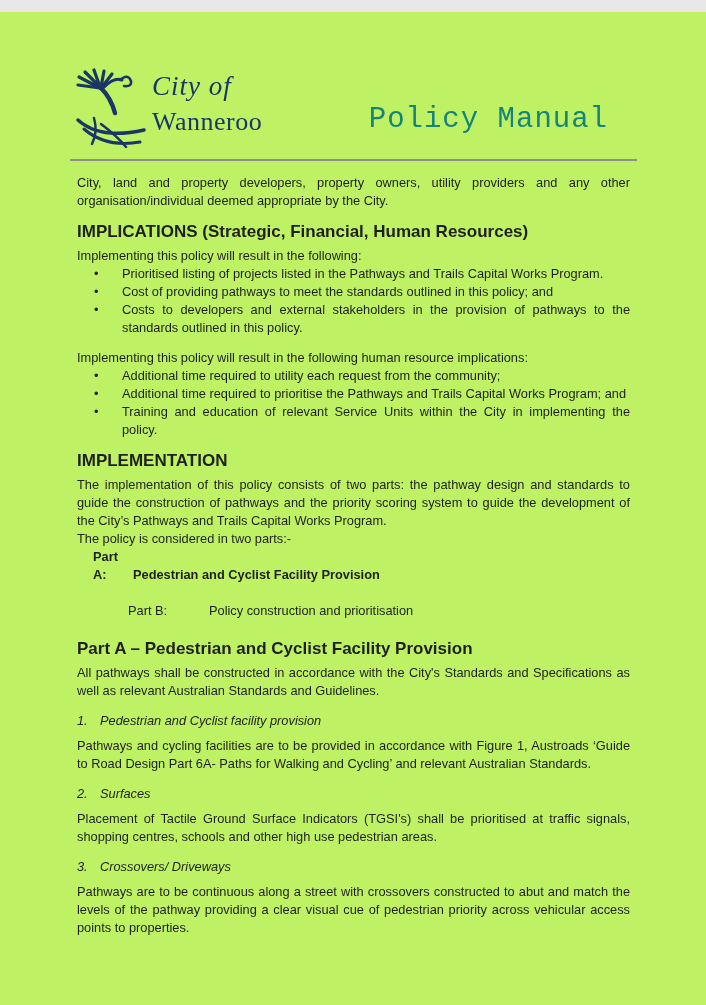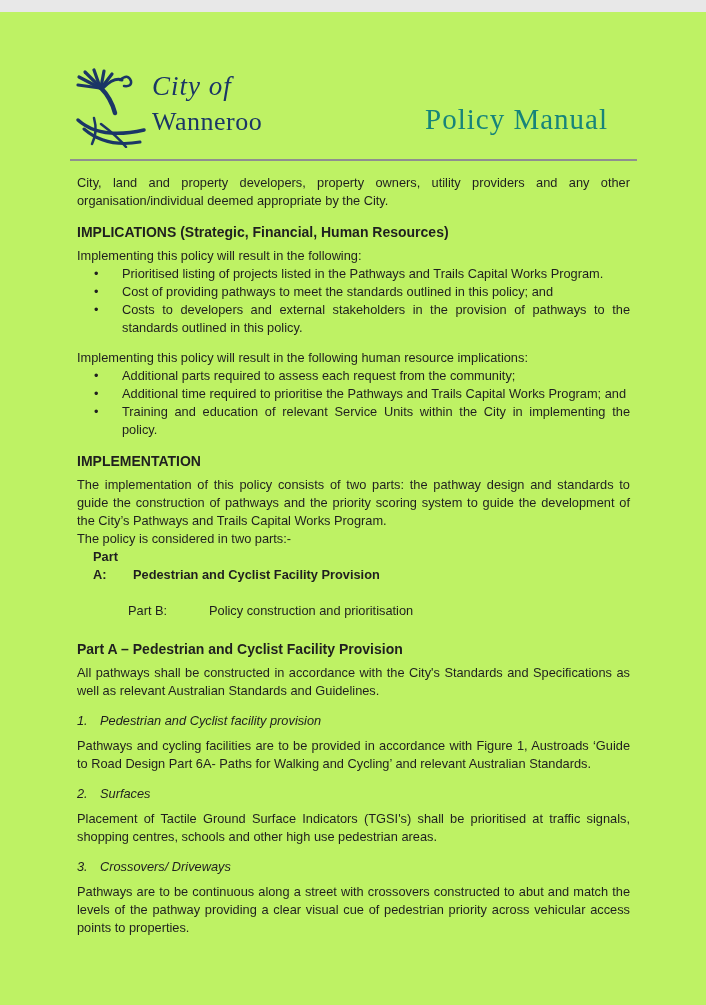--- a/index.html
+++ b/index.html
@@ -28,42 +28,42 @@
     display: flex;
     flex-direction: column;
     font-family: "Liberation Serif", "DejaVu Serif", serif;
     color: #1b3666;
     margin-left: 2px;
     padding-top: 2px;
   }
   .city-of { font-style: italic; font-size: 27px; line-height: 32px; letter-spacing: 1px; }
   .wanneroo { font-size: 26px; line-height: 40px; letter-spacing: 0.5px; }
   .doc-title {
-    font-family: Liberation Serif, serif;
+    font-family: Liberation Mono, monospace;
     font-size: 29px;
     color: #17847a;
     letter-spacing: 1px;
     padding-bottom: 12px;
     margin-right: 26px;
   }
 
   
   .rule { height: 2px; background: #8f8f8f; margin: 11px 69px 0 70px; }
 
   
   .content {
     padding: 13px 76px 0 77px;
     font-size: 12.8px;
     line-height: 18px;
   }
   .para { margin: 0 0 12px; text-align: justify; }
   .para.tight { margin: 0; }
   .lead { margin: 0; text-align: left; }
   .h-bold {
-    font-size: 14px;
+    font-size: 17px;
     font-weight: bold;
     margin: 13px 0 6px;
     line-height: 18px;
   }
   .bullets { list-style: none; margin: 0 0 12px; padding: 0; }
   .bullets li { position: relative; padding-left: 45px; text-align: justify; }
   .bullets li::before { content: "\2022"; position: absolute; left: 17px; }
 
   .part-row { margin: 0; }
   .part-a { padding-left: 16px; font-weight: bold; }
@@ -119,21 +119,21 @@
     <h2 class="h-bold">IMPLICATIONS (Strategic, Financial, Human Resources)</h2>
     <p class="para lead">Implementing this policy will result in the following:</p>
     <ul class="bullets">
       <li>Prioritised listing of projects listed in the Pathways and Trails Capital Works Program.</li>
       <li>Cost of providing pathways to meet the standards outlined in this policy; and</li>
       <li>Costs to developers and external stakeholders in the provision of pathways to the standards outlined in this policy.</li>
     </ul>
 
     <p class="para lead" style="margin-top:12px">Implementing this policy will result in the following human resource implications:</p>
     <ul class="bullets">
-      <li>Additional parts required to assess each request from the community;</li>
+      <li>Additional time required to utility each request from the community;</li>
       <li>Additional time required to prioritise the Pathways and Trails Capital Works Program; and</li>
       <li>Training and education of relevant Service Units within the City in implementing the policy.</li>
     </ul>
 
     <h2 class="h-bold">IMPLEMENTATION</h2>
     <p class="para tight">The implementation of this policy consists of two parts: the pathway design and standards to guide the construction of pathways and the priority scoring system to guide the development of the City’s Pathways and Trails Capital Works Program.</p>
     <p class="para lead">The policy is considered in two parts:-</p>
     <div class="part-row part-a">
       <span class="part-label">Part A:</span><span>Pedestrian and Cyclist Facility Provision</span>
     </div>

